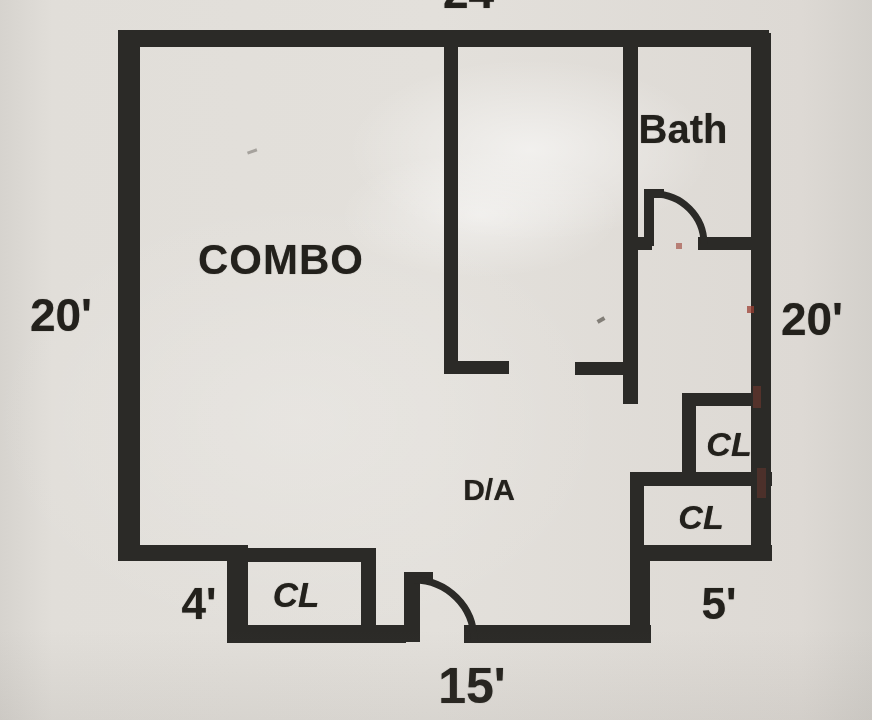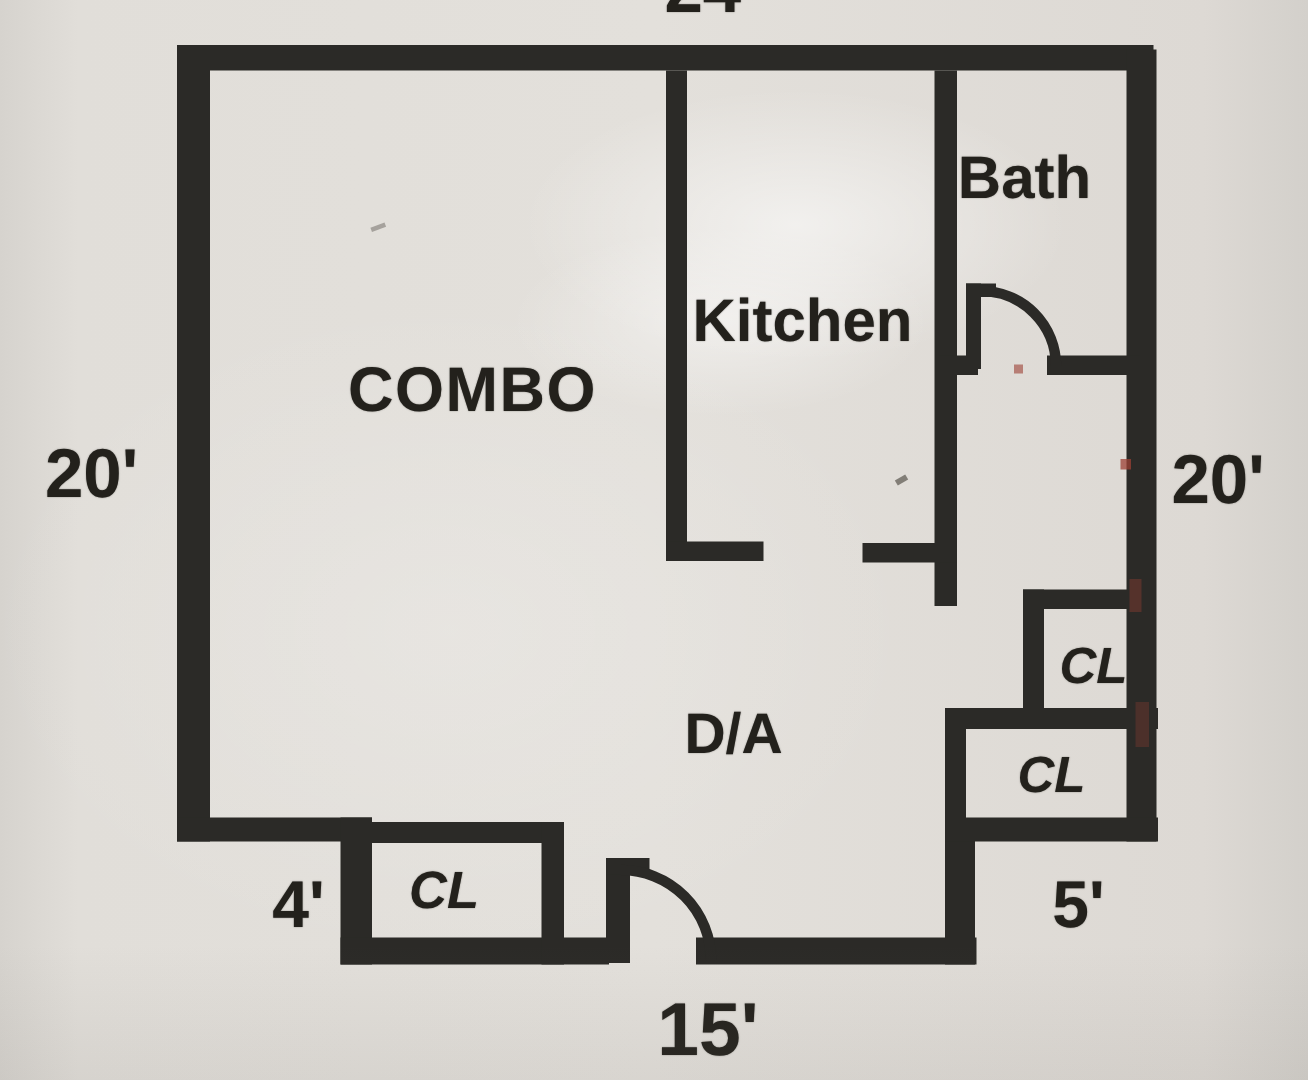--- a/index.html
+++ b/index.html
@@ -106,27 +106,26 @@
   <span class="lbl dim" style="left:61px; top:315px; font-size:46px;">20'</span>
 
   <span class="lbl dim" style="left:812px; top:319px; font-size:46px;">20'</span>
 
   <span class="lbl dim" style="left:199px; top:604px;">4'</span>
 
   <span class="lbl dim" style="left:472px; top:686px; font-size:50px;">15'</span>
 
   <span class="lbl dim" style="left:719px; top:604px;">5'</span>
 
-  <span class="lbl room" style="left:281px; top:260px; font-size:42px; letter-spacing:1px;margin-left:34px;">COMBO</span>
+  <span class="lbl room" style="left:281px; top:260px; font-size:42px; letter-spacing:1px;">COMBO</span>
 
-  <span class="lbl room" style="left:535px; top:214px;">Kitchen</span>
 
-  <span class="lbl room" style="left:683px; top:119px;">Bath</span>
+  <span class="lbl room" style="left:683px; top:129px;">Bath</span>
 
-  <span class="lbl room" style="left:489px; top:490px; font-size:38px;">D/A</span>
+  <span class="lbl room" style="left:489px; top:490px; font-size:30px;">D/A</span>
 
   <span class="lbl cl" style="left:296px; top:594px;">CL</span>
 
   <span class="lbl cl" style="left:729px; top:444px; font-size:34px;">CL</span>
 
   <span class="lbl cl" style="left:701px; top:517px; font-size:34px;">CL</span>
 
 </div>
 
 </body></html>

